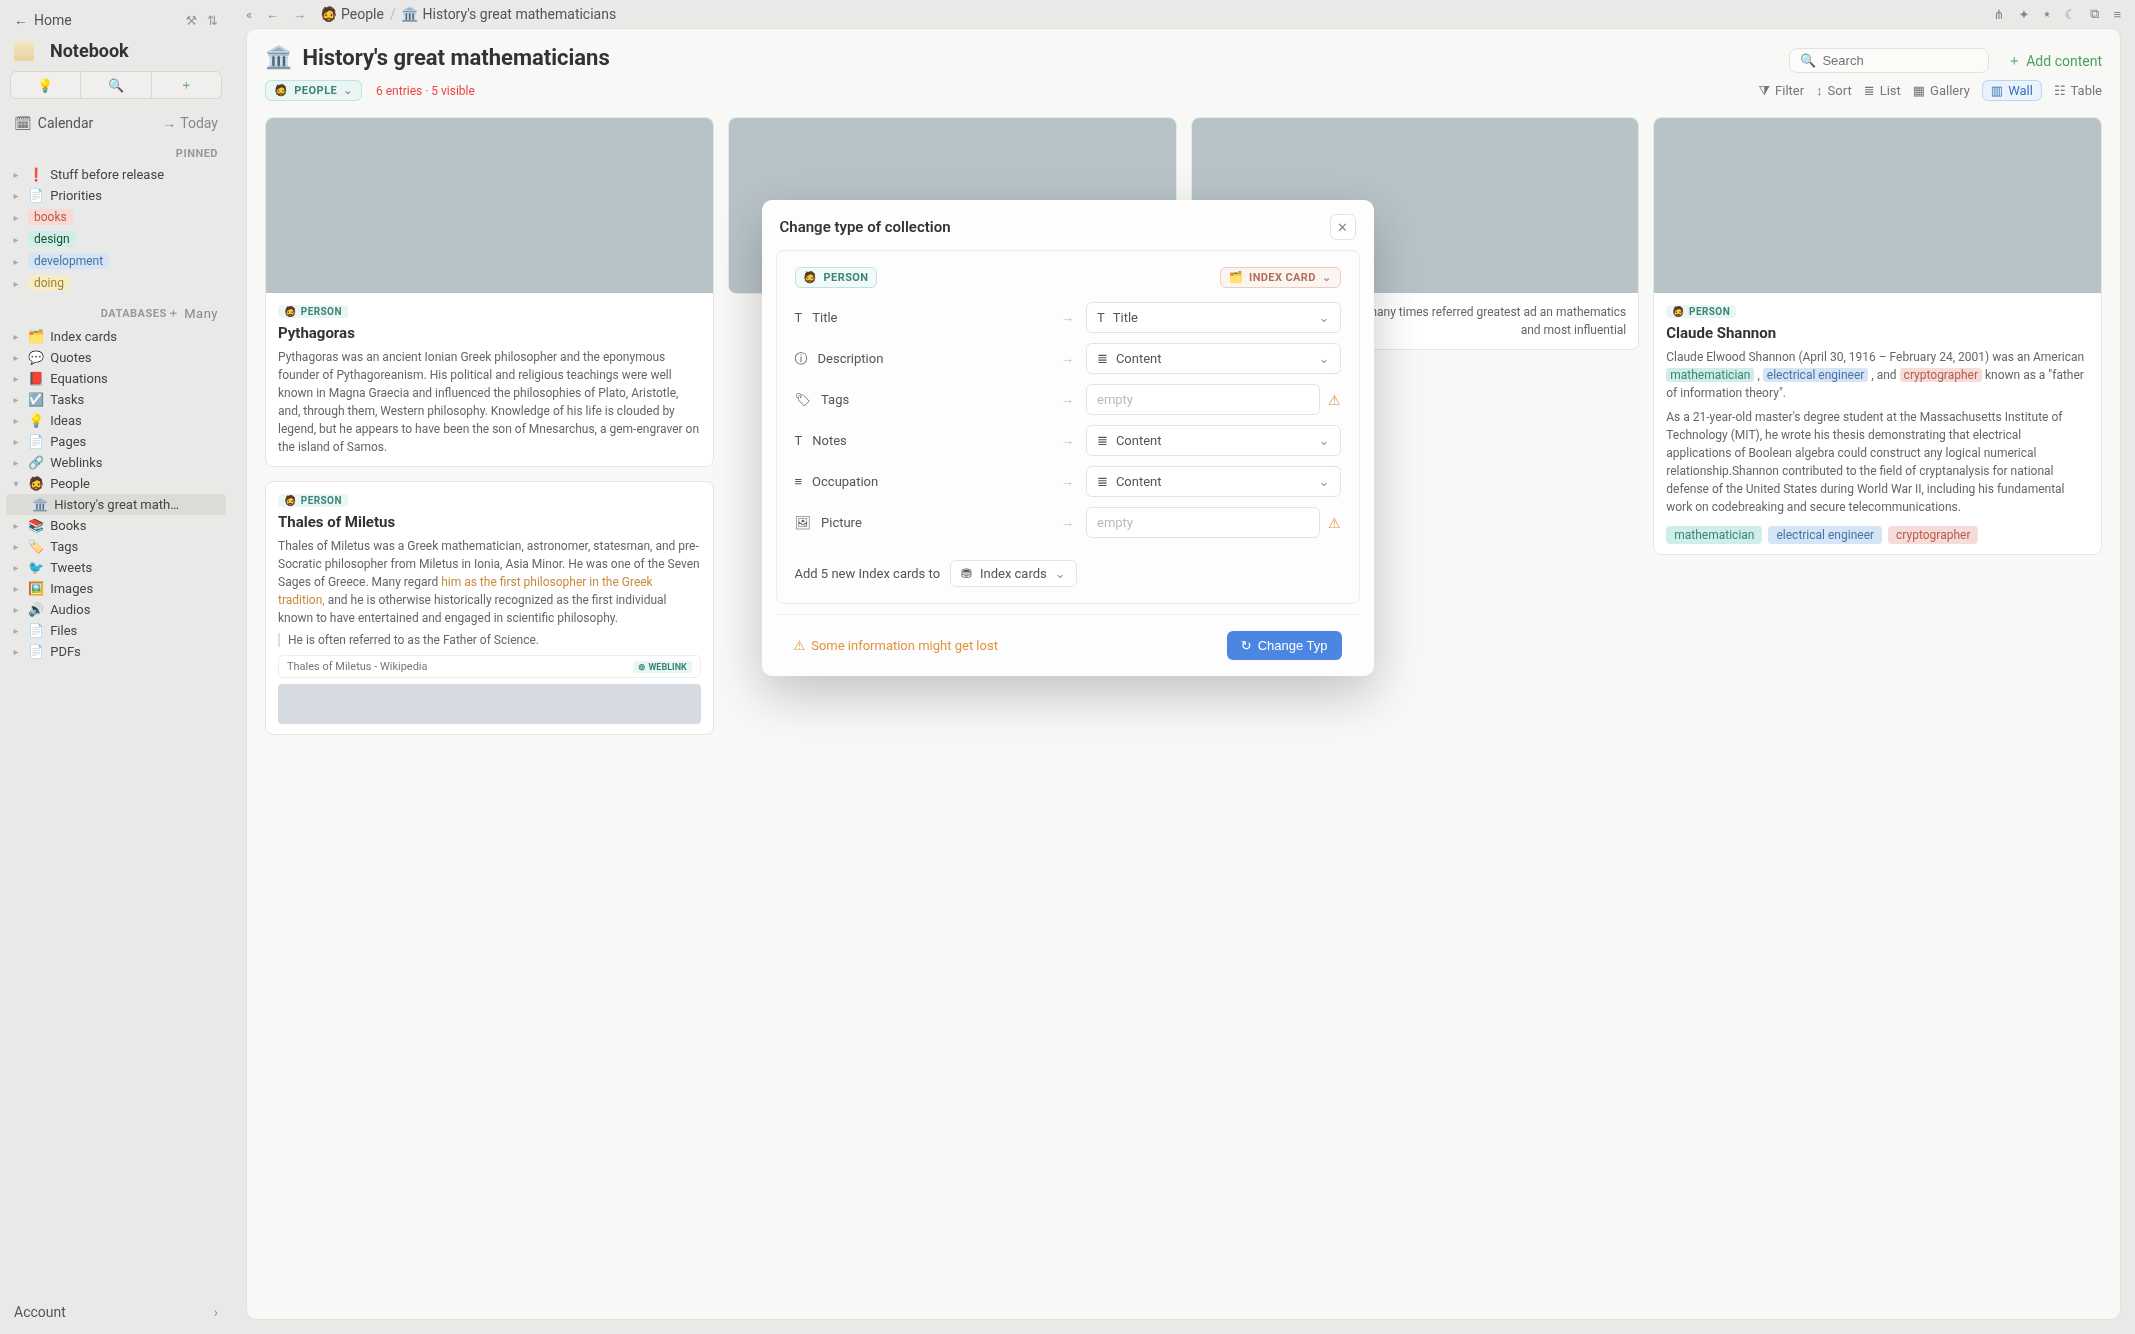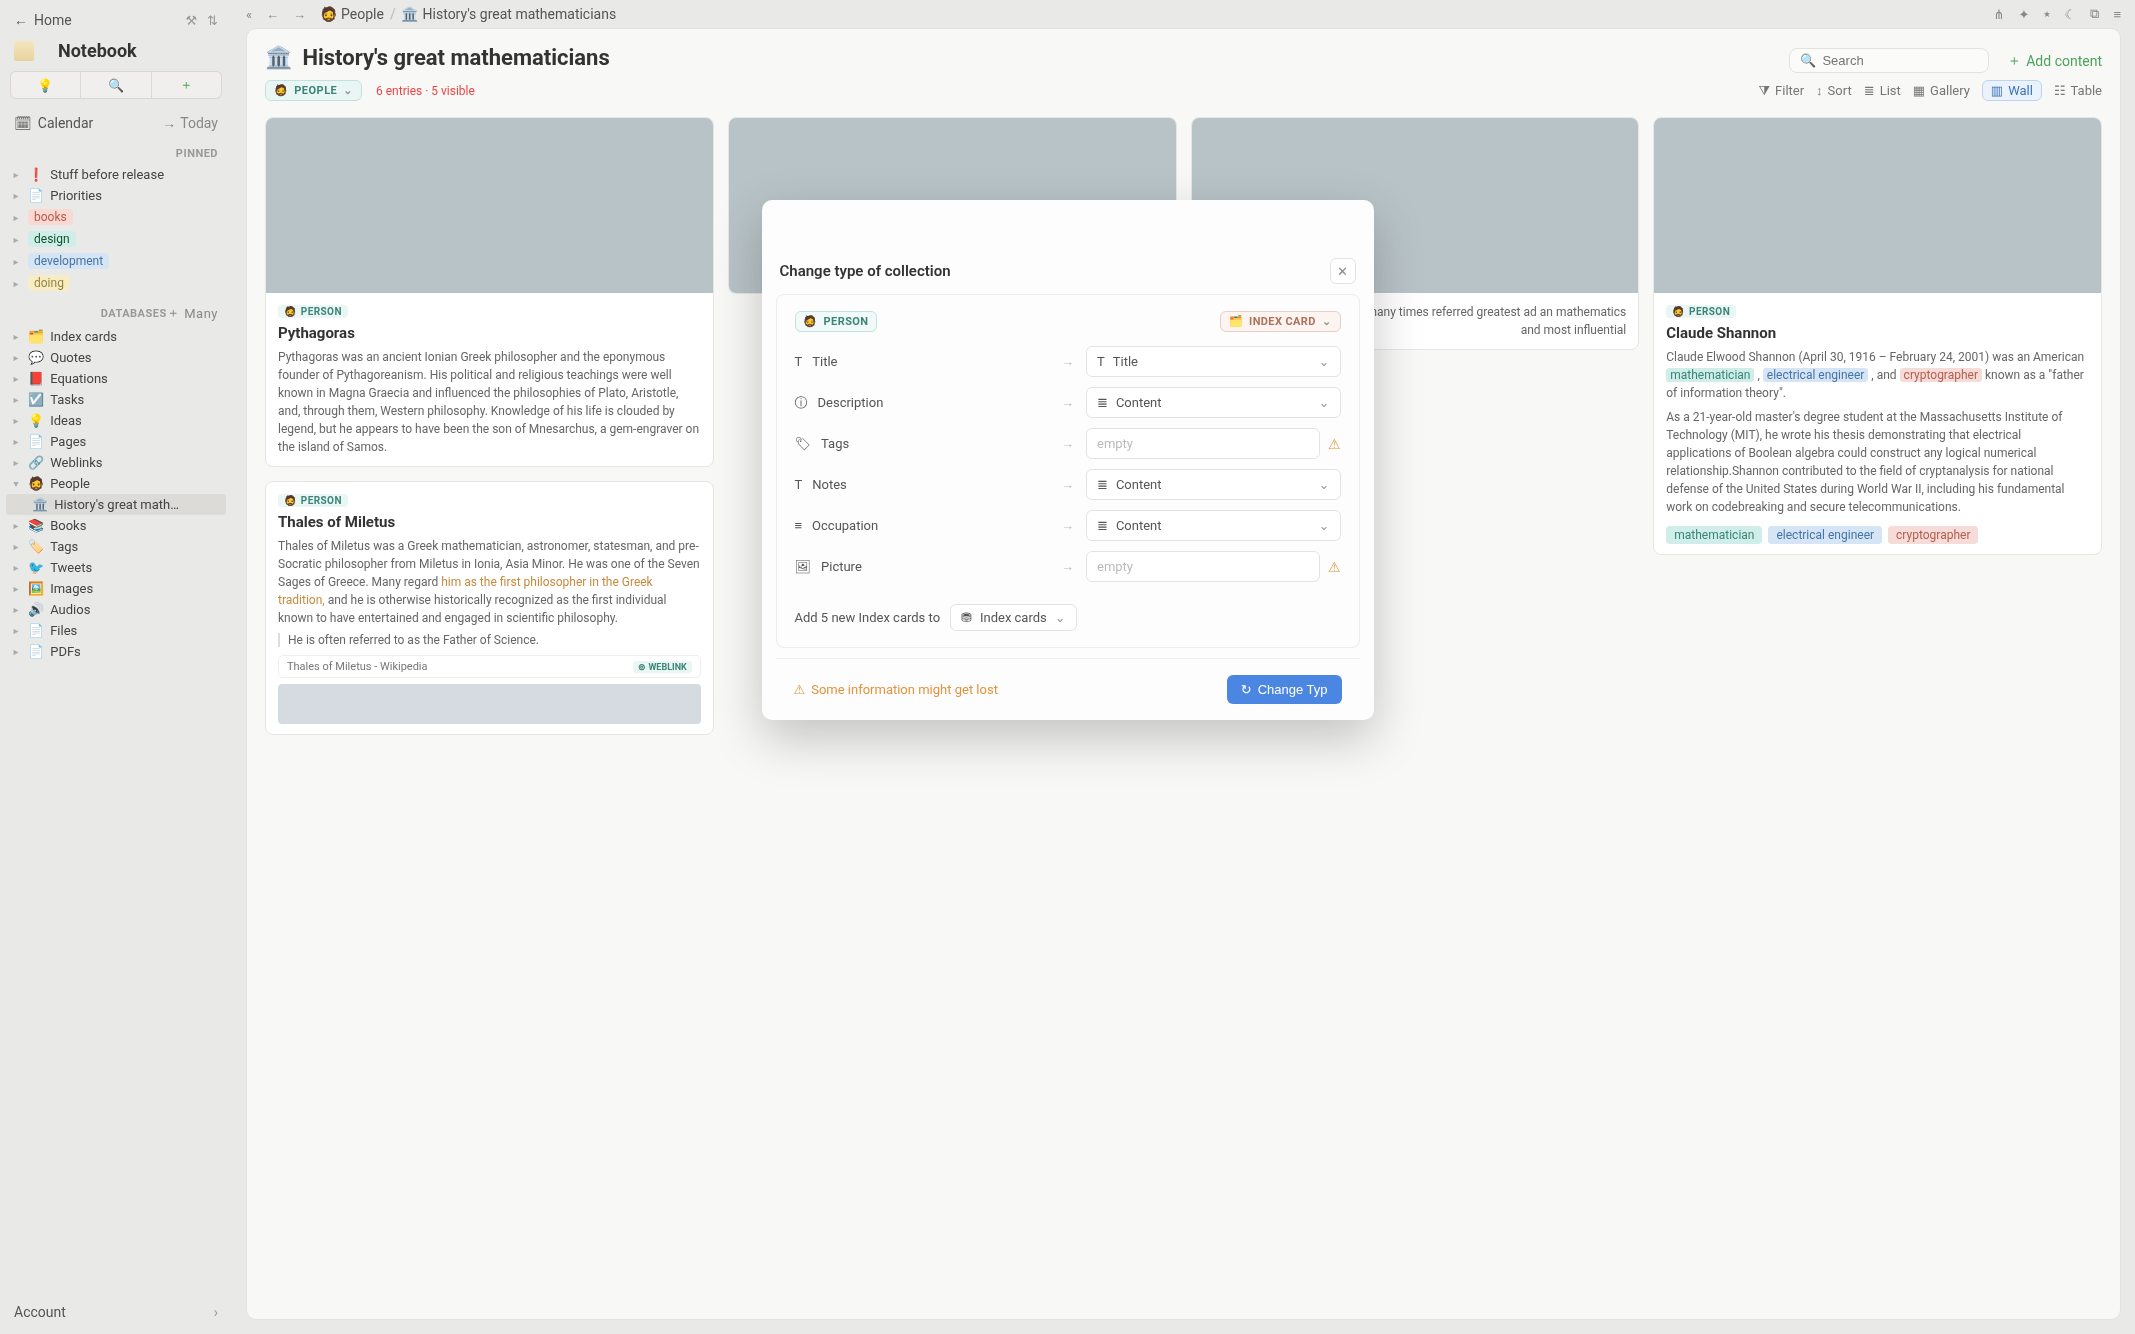--- a/index.html
+++ b/index.html
@@ -5,21 +5,21 @@
 * { box-sizing: border-box; margin: 0; padding: 0; }
 html, body { height: 100%; font-family: -apple-system, BlinkMacSystemFont, "Segoe UI", Roboto, sans-serif; font-size: 13px; color: #333; background: #e9e9e8; }
 
 .app { display: flex; height: 100%; }
 
 
 .sidebar { width: 232px; background: #e9e9e8; display: flex; flex-direction: column; padding: 6px; flex-shrink: 0; }
 .sb-top { display: flex; align-items: center; justify-content: space-between; padding: 6px 8px; }
 .sb-home { display: flex; gap: 6px; align-items: center; color: #555; font-size: 14px; cursor: pointer; }
 .sb-tools { display: flex; gap: 10px; color: #999; }
-.notebook-title { display: flex; align-items: center; gap: 24px; padding: 6px 8px 10px; font-size: 18px; font-weight: 700; color: #333; }
+.notebook-title { display: flex; align-items: center; gap: 16px; padding: 6px 8px 10px; font-size: 18px; font-weight: 700; color: #333; }
 .notebook-icon { width: 20px; height: 20px; background: linear-gradient(#f5e6bf, #e6d39f); border-radius: 2px; display: inline-block; }
 
 .three-btns { display: flex; gap: 0; padding: 0 4px 10px; }
 .three-btns .tb { flex: 1; height: 28px; border: 1px solid #d8d7d4; background: #f0efee; display: flex; align-items: center; justify-content: center; cursor: pointer; }
 .three-btns .tb:first-child { border-radius: 6px 0 0 6px; }
 .three-btns .tb:last-child { border-radius: 0 6px 6px 0; border-left: none; }
 .three-btns .tb:nth-child(2){ border-left:none;}
 
 .sb-row { display: flex; align-items: center; justify-content: space-between; padding: 6px 8px; color: #555; font-size: 14px; }
 .sb-row .lft { display:flex; gap:6px; align-items:center;}
@@ -82,21 +82,21 @@
 .weblink-chip .wl{background:#eaf6f4;color:#3b8578;padding:1px 5px;border-radius:3px;font-size:9px;font-weight:700;display:flex;gap:3px;align-items:center;}
 .quotebar{border-left:2px solid #ddd;padding-left:8px;margin-top:6px;color:#666;font-size:12px;}
 .minimg{height:40px;background:#d5dbe0;border-radius:4px;margin-top:6px;}
 .inline-tag-m{background:#cfeee9;color:#3b8578;padding:0 4px;border-radius:3px;}
 .inline-tag-e{background:#d5e5f5;color:#4674a5;padding:0 4px;border-radius:3px;}
 .inline-tag-c{background:#f6dcd8;color:#b55c4d;padding:0 4px;border-radius:3px;}
 
 
 .modal-backdrop{position:fixed;inset:0;display:flex;align-items:flex-start;justify-content:center;padding-top:200px;pointer-events:none;}
 .modal{width:612px;background:#fdfdfd;border-radius:10px;box-shadow:0 18px 50px rgba(0,0,0,0.22);pointer-events:auto;}
-.modal-head{display:flex;justify-content:space-between;align-items:center;padding:14px 18px 10px;margin-top:44px;}
+.modal-head{display:flex;justify-content:space-between;align-items:center;padding:14px 18px 10px;}
 .modal-head h2{font-size:15px;font-weight:600;}
 .modal-close{width:26px;height:26px;border:1px solid #e4e3e0;border-radius:6px;display:flex;align-items:center;justify-content:center;cursor:pointer;color:#888;background:#fff;}
 .modal-body{border:1px solid #ececea;border-radius:8px;margin:0 14px 0;padding:16px 18px;}
 .type-row{display:flex;justify-content:space-between;align-items:center;margin-bottom:14px;}
 .type-pill{display:inline-flex;gap:6px;align-items:center;border-radius:6px;padding:3px 8px;font-size:11px;font-weight:700;letter-spacing:0.4px;}
 .type-pill.person{border:1px solid #bfe3de;background:#f2faf9;color:#3b8578;}
 .type-pill.index{border:1px solid #e8cfc5;background:#fbf4f1;color:#b0715a;cursor:pointer;}
 .map-row{display:flex;align-items:center;gap:12px;margin-bottom:10px;}
 .map-left{flex:1;display:flex;gap:10px;align-items:center;color:#555;font-size:13px;}
 .map-arrow{color:#bbb;}

